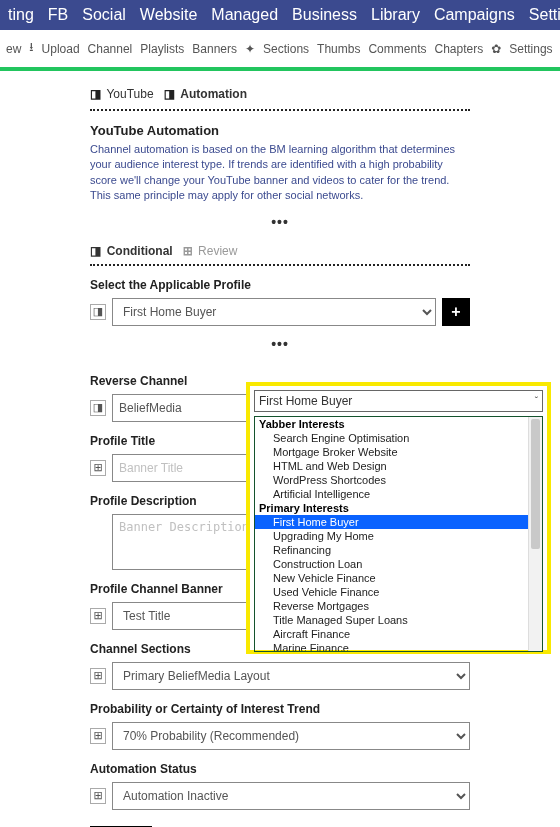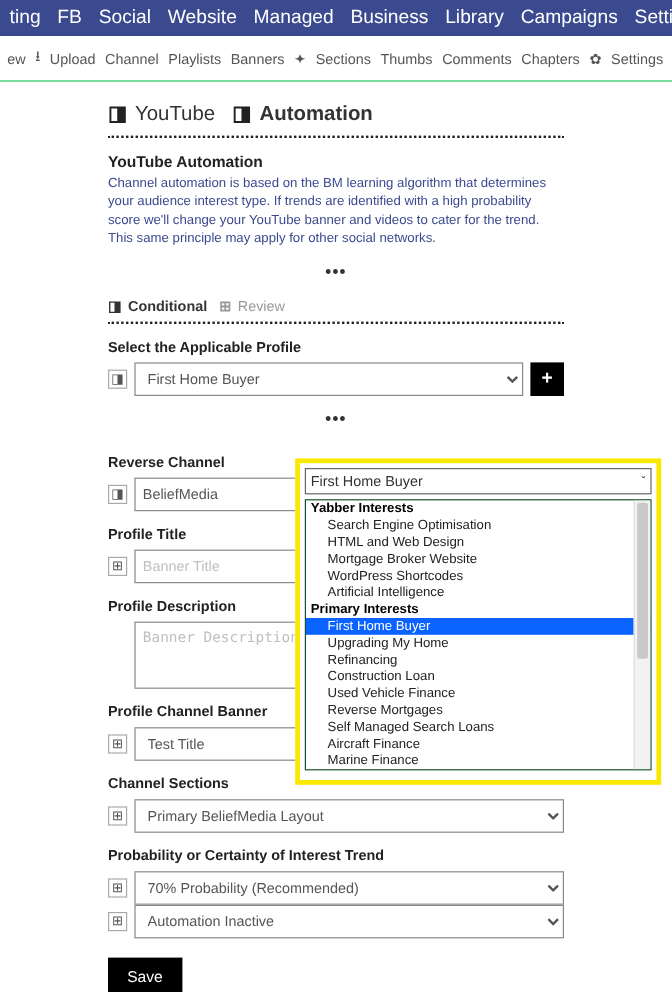--- a/index.html
+++ b/index.html
@@ -21,33 +21,33 @@
   }
   .topnav span { cursor: pointer; }
   
   .toolbar {
     display: flex;
     align-items: center;
     gap: 8px;
     padding: 8px 6px;
     font-size: 12px;
     color: #555;
-    border-bottom: 1px solid #22c55e;
+    border-bottom: 4px solid #22c55e;
   }
   .toolbar .ic { color:#555; font-size:12px; }
   .toolbar span { cursor: pointer; }
   .gear { color: #d18a1a; }
   
   .content {
     margin-left: 90px;
     width: 380px;
     padding-top: 10px;
   }
   .breadcrumbs {
-    font-size: 17px;
+    font-size: 12px;
     color: #333;
     padding: 6px 0;
   }
   .breadcrumbs .sq {
     font-weight: bold;
     color:#222;
     margin-right: 2px;
   }
   .breadcrumbs b { font-weight: bold; }
   .dotline { border-bottom: 2px dotted #222; margin: 2px 0 12px 0; height:1px; }
@@ -215,50 +215,52 @@
     </div>
 
     <div class="label">Probability or Certainty of Interest Trend</div>
     <div class="row">
       <span class="expand-ic">⊞</span>
       <select class="field">
         <option>70% Probability (Recommended)</option>
       </select>
     </div>
 
+    <div class="label">Automation Status</div>
     <div class="row">
       <span class="expand-ic">⊞</span>
       <select class="field">
         <option>Automation Inactive</option>
       </select>
     </div>
 
     <button class="save-btn">Save</button>
   </div>
 
   <div class="highlight-area" style="left:246px; top:382px; width:305px; height:272px;">
     <div class="top-select">
       <span>First Home Buyer</span>
       <span class="arr">ˇ</span>
     </div>
     <div class="dropdown-list">
       <div class="group">Yabber Interests</div>
       <div class="opt">Search Engine Optimisation</div>
+      <div class="opt">Mortgage Broker Website</div>
       <div class="opt">HTML and Web Design</div>
-      <div class="opt">Mortgage Broker Website</div>
       <div class="opt">WordPress Shortcodes</div>
       <div class="opt">Artificial Intelligence</div>
       <div class="group">Primary Interests</div>
       <div class="opt sel">First Home Buyer</div>
       <div class="opt">Upgrading My Home</div>
       <div class="opt">Refinancing</div>
       <div class="opt">Construction Loan</div>
+      <div class="opt">New Vehicle Finance</div>
       <div class="opt">Used Vehicle Finance</div>
       <div class="opt">Reverse Mortgages</div>
-      <div class="opt">Self Managed Search Loans</div>
+      <div class="opt">Title Managed Super Loans</div>
       <div class="opt">Aircraft Finance</div>
       <div class="opt">Marine Finance</div>
 
       <div class="ddscroll">
         <div class="thumb"></div>
       </div>
     </div>
   </div>
 
 </div>

